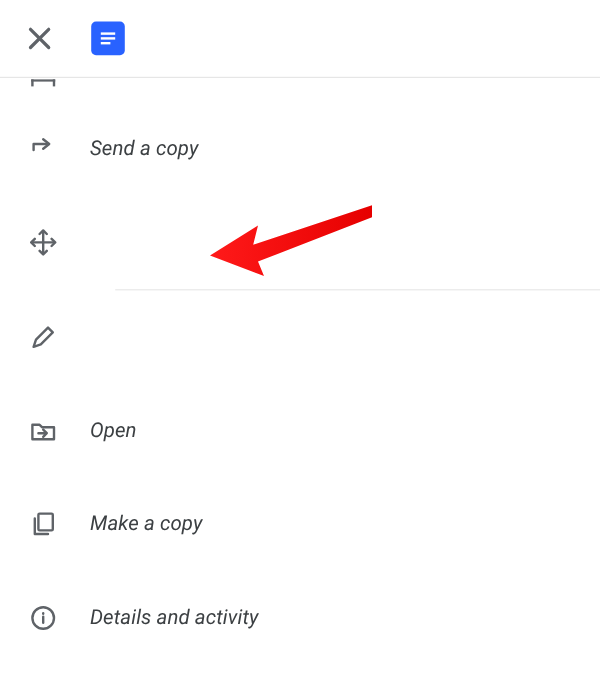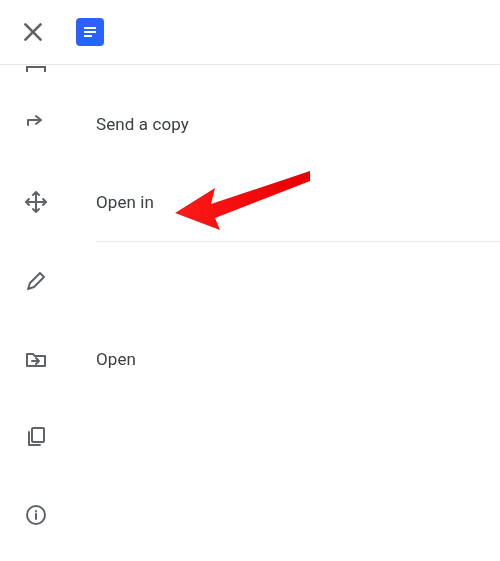--- a/index.html
+++ b/index.html
@@ -40,23 +40,24 @@
       justify-content: center;
     }
     .menu {
       padding-top: 0;
     }
     .menu-item {
       display: flex;
       align-items: center;
       height: 78px;
       padding: 0 24px;
-      gap: 48px;
+      gap: 27px;
       cursor: pointer;
       position: relative;
+      font-style: italic;
     }
     .menu-item.partial {
       height: 20px;
       overflow: hidden;
       align-items: flex-end;
       padding-bottom: 2px;
     }
     .menu-icon {
       width: 24px;
       height: 24px;
@@ -125,21 +126,20 @@
     <span class="menu-label">Send a copy</span>
   </div>
 
   <div class="menu-item">
     <div class="menu-icon">
       <svg width="24" height="24" viewBox="0 0 24 24" fill="none" stroke="#5f6368" stroke-width="2" stroke-linecap="round" stroke-linejoin="round">
         <path d="M12 3 L12 21 M3 12 L21 12"></path>
         <path d="M9 5 L12 2 L15 5 M9 19 L12 22 L15 19 M5 9 L2 12 L5 15 M19 9 L22 12 L19 15"></path>
       </svg>
     </div>
-    <span class="menu-label">Open in</span>
   </div>
 
   <div class="divider"></div>
 
   <div class="menu-item">
     <div class="menu-icon">
       <svg width="24" height="24" viewBox="0 0 24 24" fill="none" stroke="#5f6368" stroke-width="2" stroke-linecap="round" stroke-linejoin="round">
         <path d="M4 20 L6 14 L16 4 L20 8 L10 18 L4 20 Z"></path>
       </svg>
     </div>
@@ -155,30 +155,32 @@
     <span class="menu-label">Open</span>
   </div>
 
   <div class="menu-item">
     <div class="menu-icon">
       <svg width="24" height="24" viewBox="0 0 24 24" fill="none" stroke="#5f6368" stroke-width="2" stroke-linecap="round" stroke-linejoin="round">
         <rect x="8" y="3" width="12" height="14" rx="1"></rect>
         <path d="M5 7 L5 20 L16 20"></path>
       </svg>
     </div>
+    <span class="menu-label">Make a copy</span>
   </div>
 
   <div class="menu-item">
     <div class="menu-icon">
       <svg width="24" height="24" viewBox="0 0 24 24" fill="none" stroke="#5f6368" stroke-width="2" stroke-linecap="round" stroke-linejoin="round">
         <circle cx="12" cy="12" r="9"></circle>
         <line x1="12" y1="8" x2="12" y2="8.5"></line>
         <line x1="12" y1="11" x2="12" y2="16"></line>
       </svg>
     </div>
+    <span class="menu-label">Details and activity</span>
   </div>
 
 </div>
 
 <svg class="arrow-annotation" width="150" height="70" viewBox="0 0 150 70">
   <defs>
     <linearGradient id="redgrad" x1="0" y1="0" x2="1" y2="0">
       <stop offset="0%" stop-color="#ff1a1a"></stop>
       <stop offset="100%" stop-color="#e60000"></stop>
     </linearGradient>

